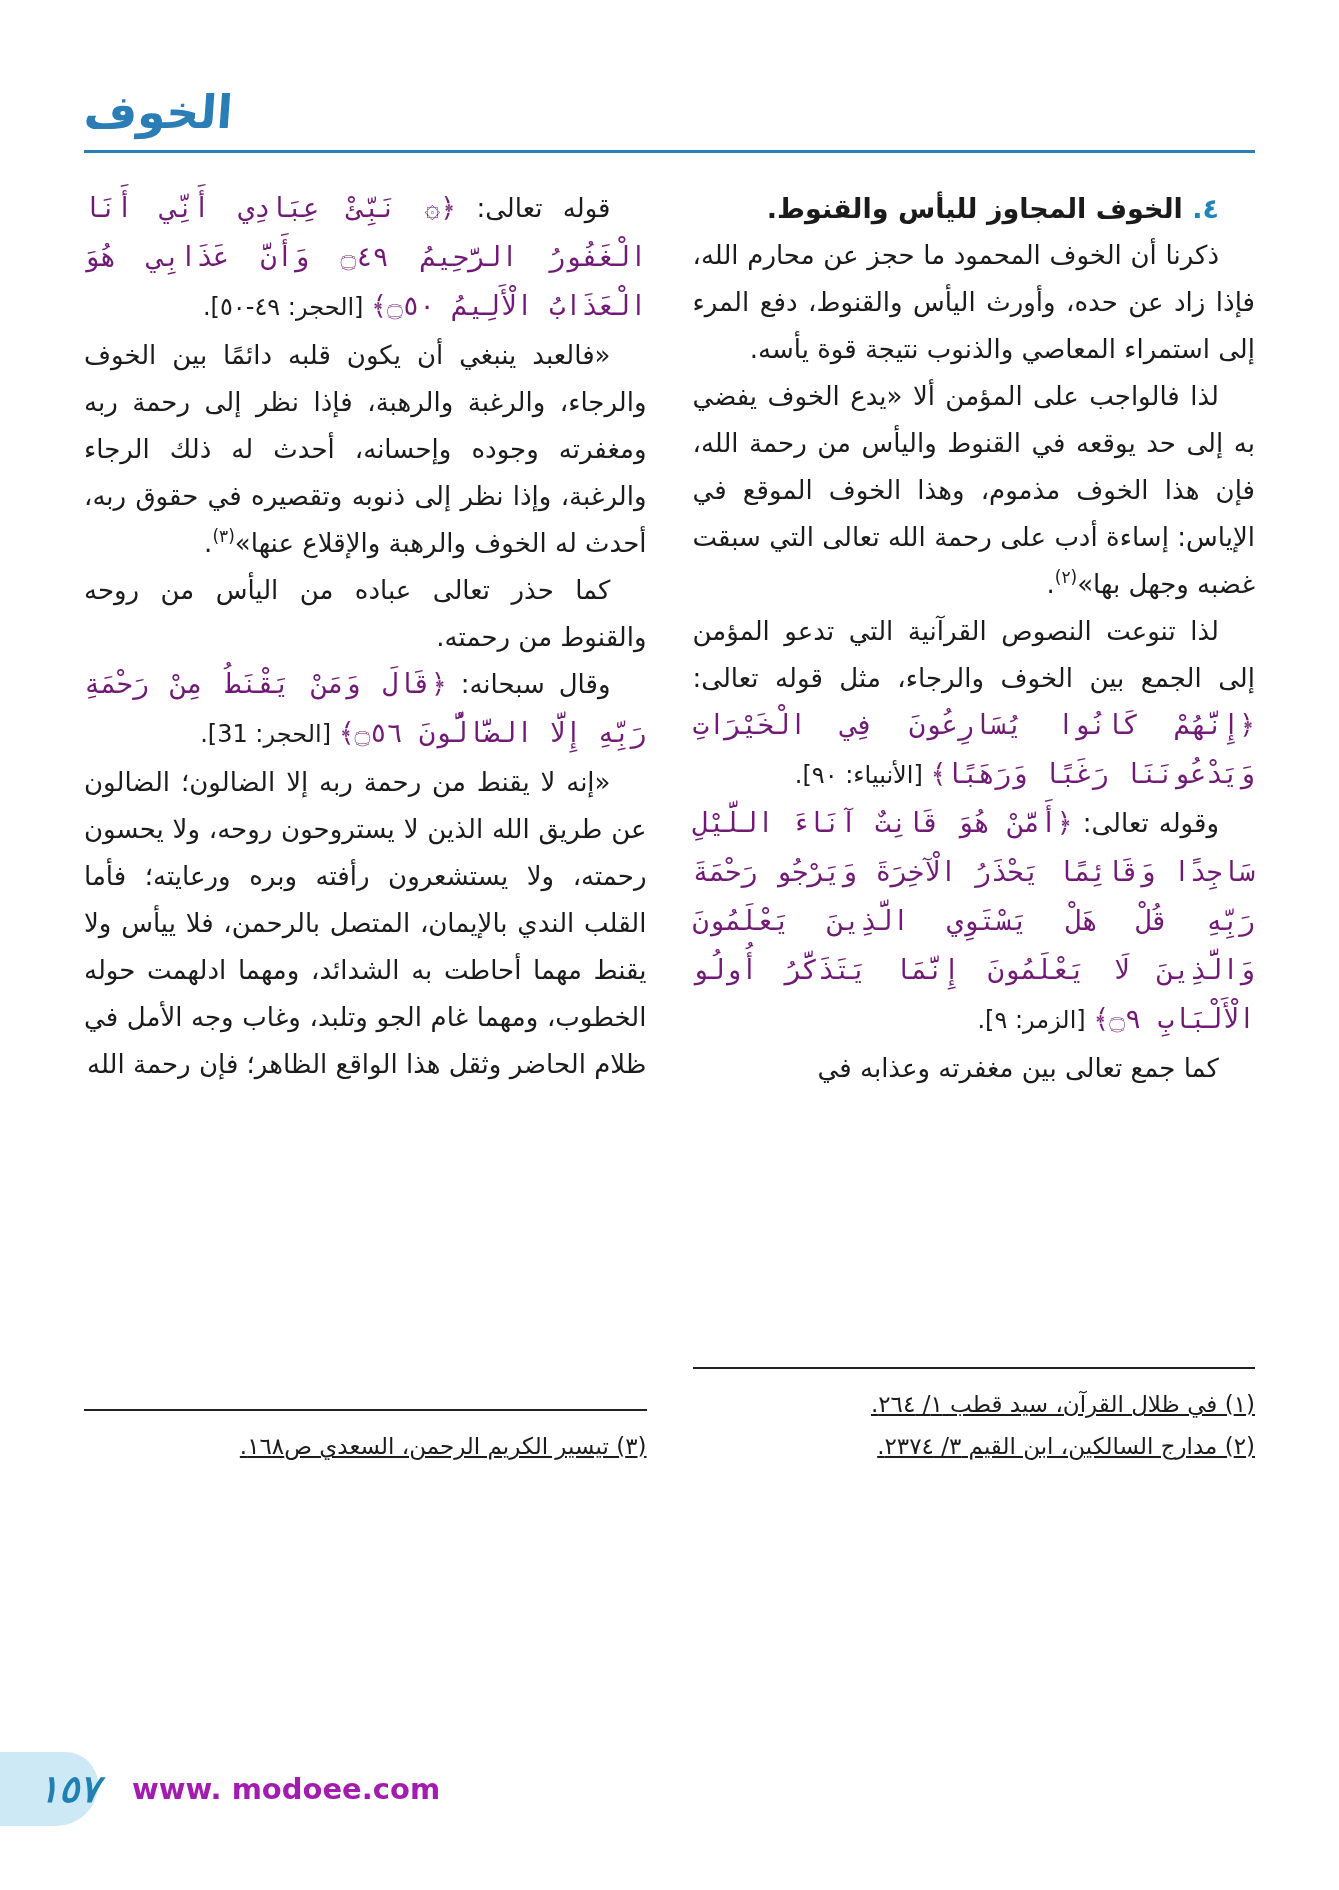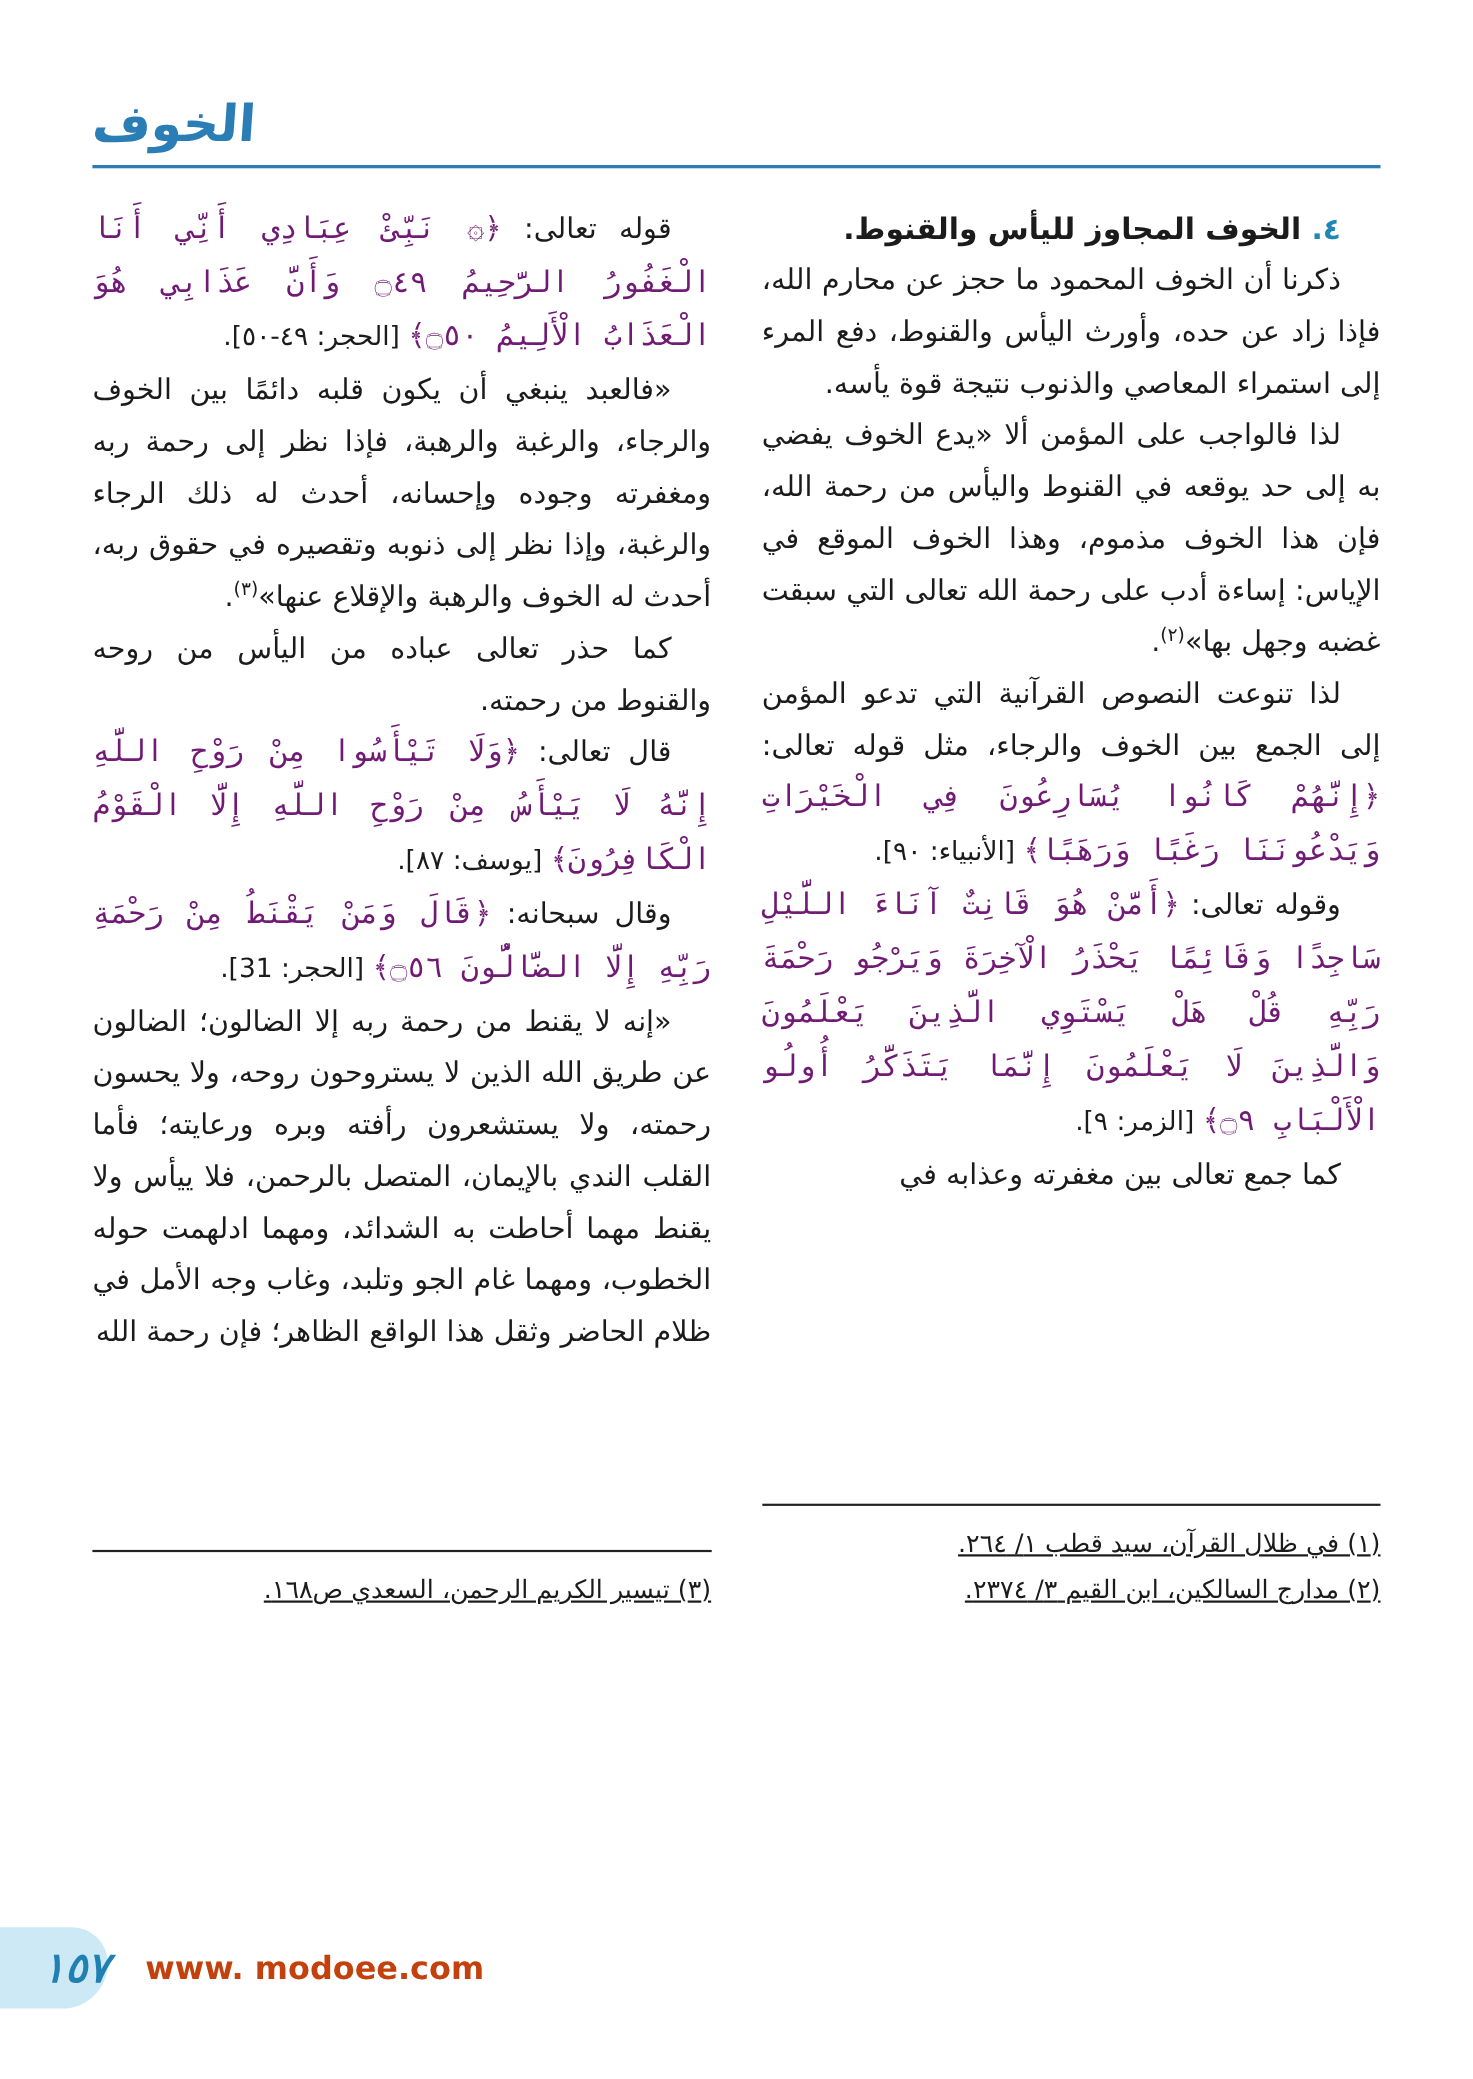--- a/index.html
+++ b/index.html
@@ -113,21 +113,21 @@
     font-size: 38px;
     font-weight: bold;
     font-style: italic;
     margin-left: 40px;
   }
   .website {
     position: absolute;
     left: 132px;
     top: 1772px;
     direction: ltr;
-    color: #c2410c;
+    color: #a21caf;
     font-size: 29px;
     font-weight: bold;
   }
 </style>
 </head>
 <body>
 
 <div class="page">
 
   <div class="header">
@@ -157,21 +157,20 @@
       </div>
     </section>
 
     <section class="col">
       <p class="para indent"><span>قوله تعالى: </span><span class="verse">﴿۞ نَبِّئْ عِبَادِي أَنِّي أَنَا الْغَفُورُ الرَّحِيمُ ۝٤٩ وَأَنَّ عَذَابِي هُوَ الْعَذَابُ الْأَلِيمُ ۝٥٠﴾</span><span class="vref"> [الحجر: ٤٩-٥٠].</span></p>
 
       <p class="para indent"><span>«فالعبد ينبغي أن يكون قلبه دائمًا بين الخوف والرجاء، والرغبة والرهبة، فإذا نظر إلى رحمة ربه ومغفرته وجوده وإحسانه، أحدث له ذلك الرجاء والرغبة، وإذا نظر إلى ذنوبه وتقصيره في حقوق ربه، أحدث له الخوف والرهبة والإقلاع عنها»</span><sup class="fnmark">(٣)</sup><span>.</span></p>
 
       <p class="para indent"><span>كما حذر تعالى عباده من اليأس من روحه والقنوط من رحمته.</span></p>
 
-      <p class="para indent"><span>قال تعالى: </span><span class="verse">﴿وَلَا تَيْأَسُوا مِنْ رَوْحِ اللَّهِ إِنَّهُ لَا يَيْأَسُ مِنْ رَوْحِ اللَّهِ إِلَّا الْقَوْمُ الْكَافِرُونَ﴾</span><span class="vref"> [يوسف: ٨٧].</span></p>
 
       <p class="para indent"><span>وقال سبحانه: </span><span class="verse">﴿قَالَ وَمَنْ يَقْنَطُ مِنْ رَحْمَةِ رَبِّهِ إِلَّا الضَّالُّونَ ۝٥٦﴾</span><span class="vref"> [الحجر: 31].</span></p>
 
       <p class="para indent"><span>«إنه لا يقنط من رحمة ربه إلا الضالون؛ الضالون عن طريق الله الذين لا يستروحون روحه، ولا يحسون رحمته، ولا يستشعرون رأفته وبره ورعايته؛ فأما القلب الندي بالإيمان، المتصل بالرحمن، فلا ييأس ولا يقنط مهما أحاطت به الشدائد، ومهما ادلهمت حوله الخطوب، ومهما غام الجو وتلبد، وغاب وجه الأمل في ظلام الحاضر وثقل هذا الواقع الظاهر؛ فإن رحمة الله</span></p>
 
       <div class="footnote-block">
         <p class="footnote">(٣) تيسير الكريم الرحمن، السعدي ص١٦٨.</p>
       </div>
     </section>
 

